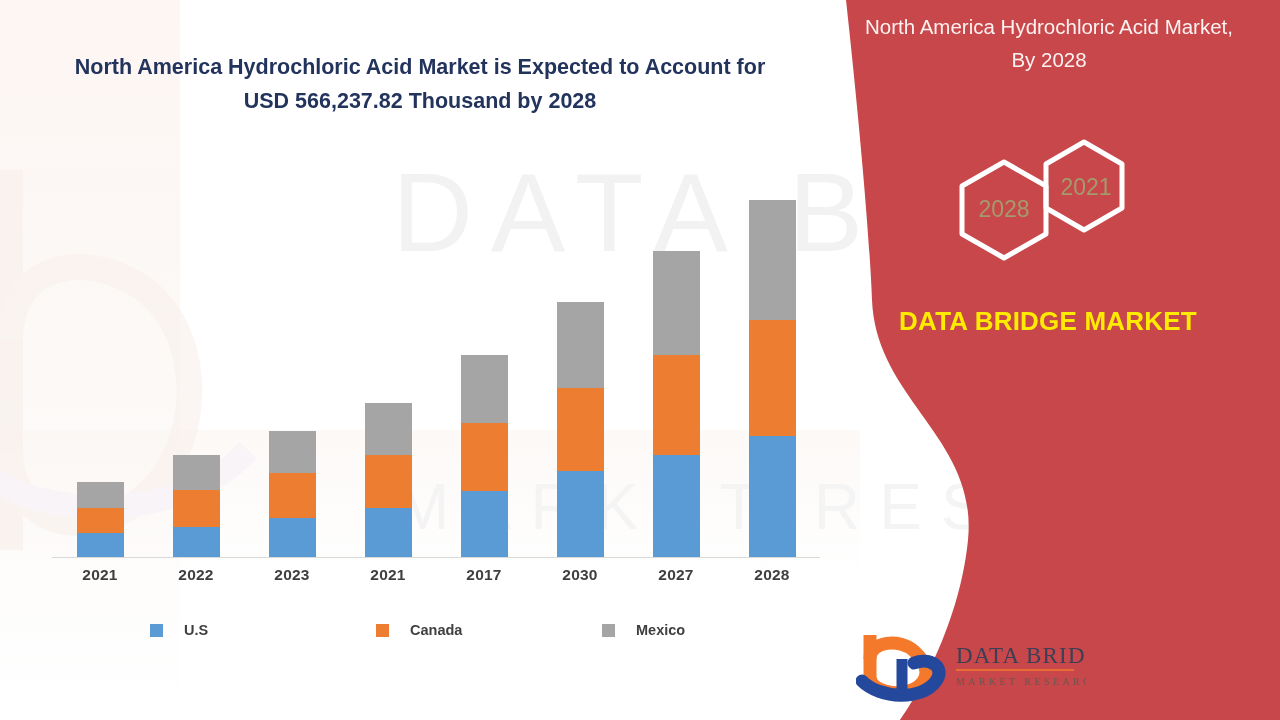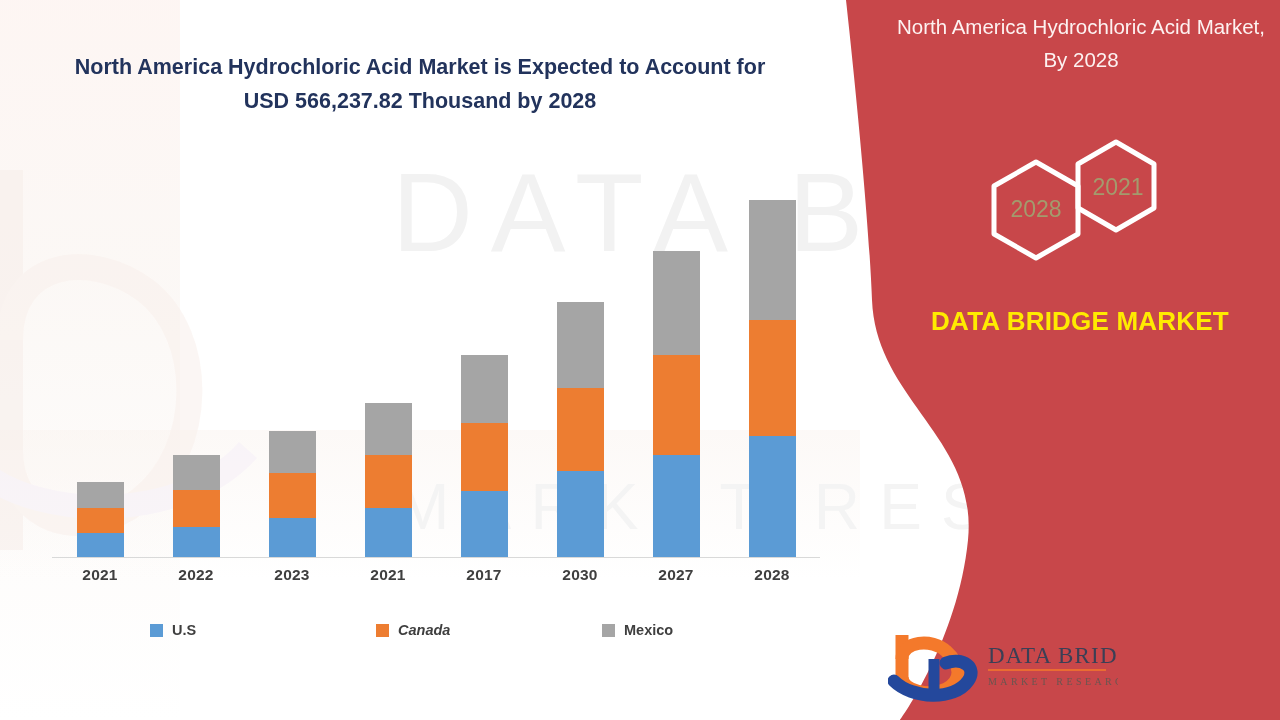--- a/index.html
+++ b/index.html
@@ -94,33 +94,33 @@
     letter-spacing:.2px;
   }
 
   
   .legend {
     position:absolute; left:150px; top:617px; width:600px; height:26px;
     display:flex;
   }
   .legend-item {
     flex:0 0 226px;
-    display:flex; align-items:center; gap:9px;
+    display:flex; align-items:center; gap:21px;
     font-size:14.5px; font-weight:700; color:#3f3f3f;
   }
-  .legend-item:nth-child(2){ flex:0 0 226px;font-style:italic; }
+  .legend-item:nth-child(2){ flex:0 0 226px; }
   .swatch { width:13px; height:13px; display:inline-block; flex:0 0 13px; }
 
   
   .red-panel {
     position:absolute; left:0; top:0; width:1280px; height:720px;
     pointer-events:none;
   }
   .panel-content {
-    position:absolute; left:880px; top:0; width:400px; height:720px;
+    position:absolute; left:848px; top:0; width:400px; height:720px;
   }
   .panel-title {
     position:absolute; left:10px; top:10px; width:382px;
     text-align:center;
     color:#fdf2f1; font-size:20.5px; line-height:33px; font-weight:400;
   }
   .hex-group { position:absolute; left:108px; top:138px; width:200px; height:130px; }
   .brand-name {
     position:absolute; left:10px; top:305px; width:380px;
     text-align:center;

